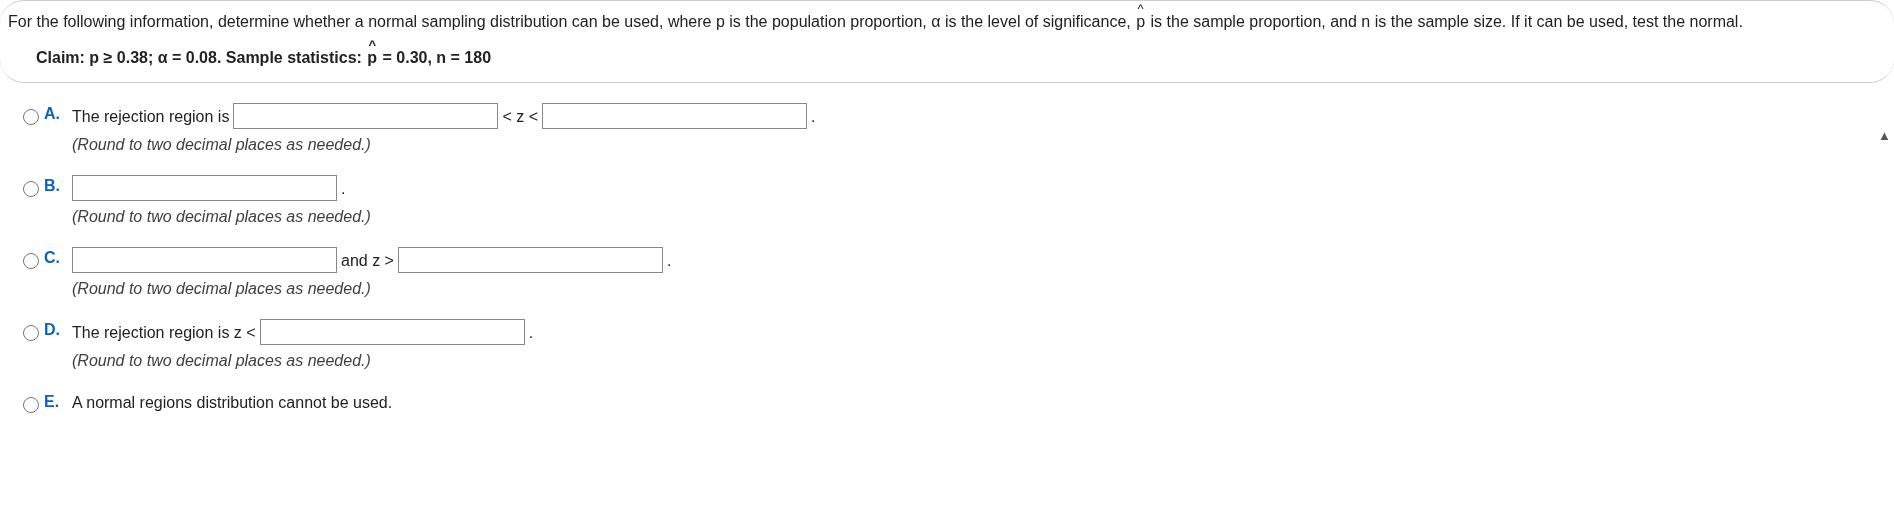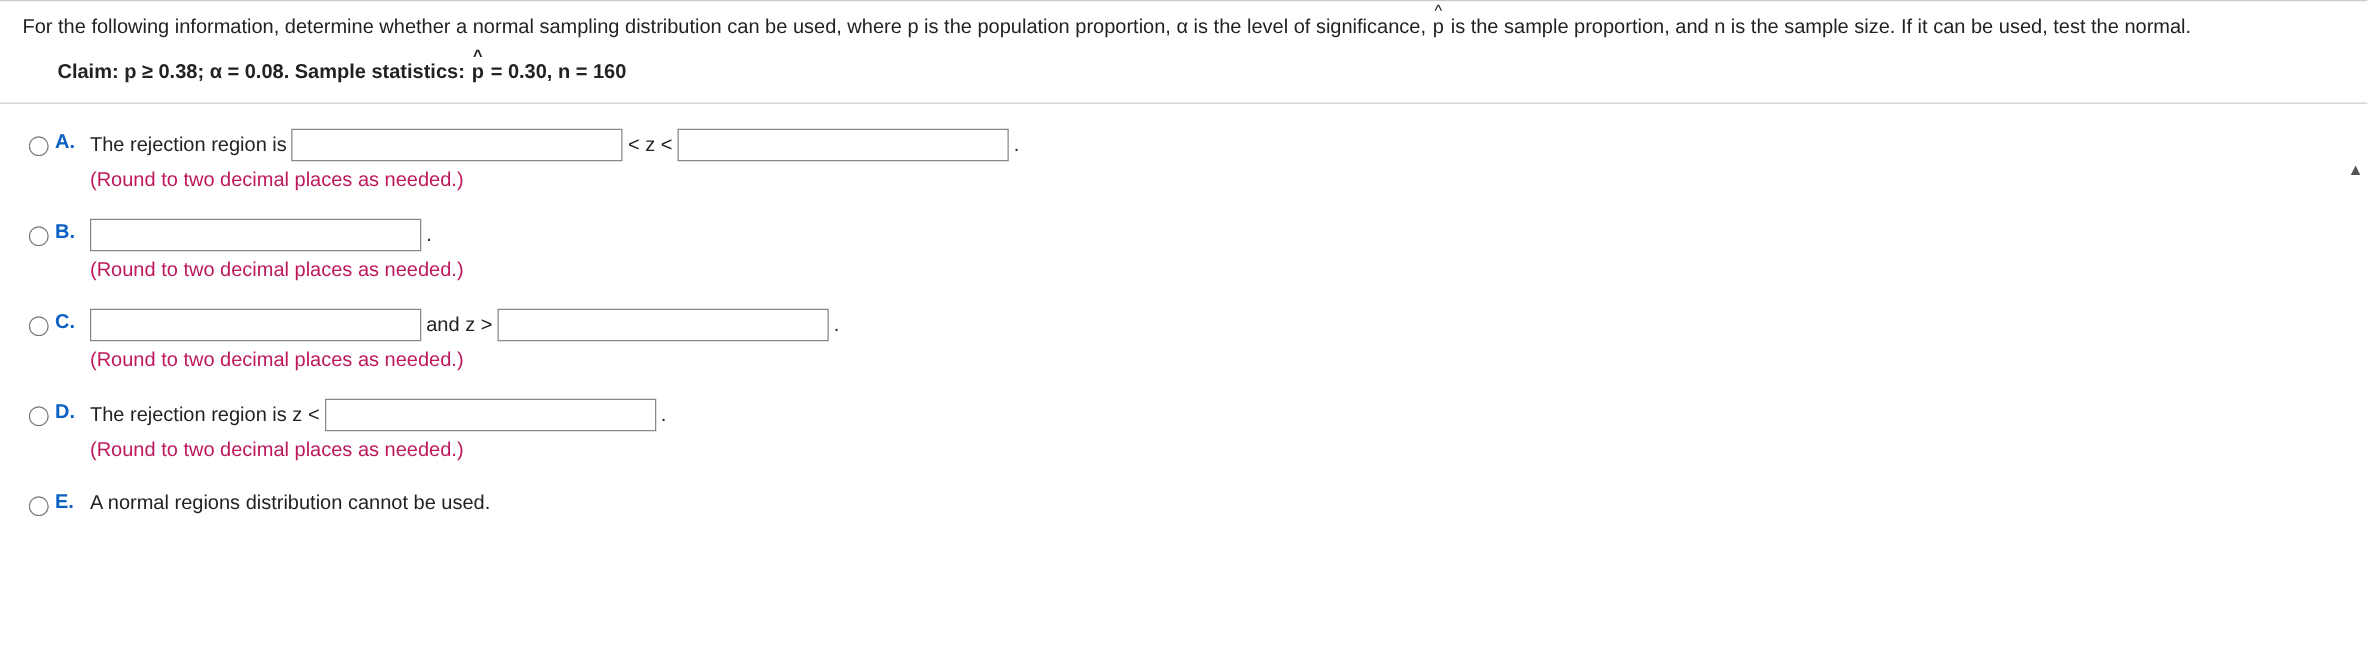--- a/index.html
+++ b/index.html
@@ -9,22 +9,23 @@
     font-size: 16px;
     color: #222;
     background: #fff;
   }
   .page {
     width: 1894px;
   }
   .question-header {
     border-top: 1px solid #ccc;
     border-bottom: 1px solid #ccc;
-    padding: 10px 18px 12px 18px;
+    padding: 10px 18px 12px 8px;
     line-height: 1.4;
+    border-radius: 24px;
   }
   .question-header .intro {
     margin: 0 0 14px 0;
   }
   .claim-line {
     padding-left: 28px;
     font-weight: bold;
   }
   .phat {
     display: inline-block;
@@ -74,22 +75,23 @@
     gap: 4px;
   }
   .num-input {
     border: 1px solid #888;
     height: 24px;
     width: 255px;
     font-size: 15px;
     padding: 0 4px;
   }
   .round-note {
-    color: #be185d;
+    color: #404040;
     margin-top: 4px;
+    font-style: italic;
   }
   .scroll-hint {
     position: absolute;
     right: 2px;
     top: 128px;
     width: 14px;
     height: 14px;
     color: #555;
     font-size: 13px;
   }
@@ -97,21 +99,21 @@
 </head>
 <body>
 
 <div class="page">
 
   <div class="question-header">
     <p class="intro">
       <span>For the following information, determine whether a normal sampling distribution can be used, where p is the population proportion, α is the level of significance, </span><span class="phat"><span class="hat">^</span><span>p</span></span><span> is the sample proportion, and n is the sample size. If it can be used, test the normal.</span>
     </p>
     <div class="claim-line">
-      <span>Claim: p ≥ 0.38; α = 0.08. Sample statistics: </span><span class="phat"><span class="hat">^</span><span>p</span></span><span> = 0.30, n = 160</span>
+      <span>Claim: p ≥ 0.38; α = 0.08. Sample statistics: </span><span class="phat"><span class="hat">^</span><span>p</span></span><span> = 0.30, n = 180</span>
     </div>
   </div>
 
   <div class="scroll-hint">▲</div>
 
   <div class="options">
 
     <div class="option-row">
       <div class="radio-wrap">
         <input type="radio" name="answer" style="">

